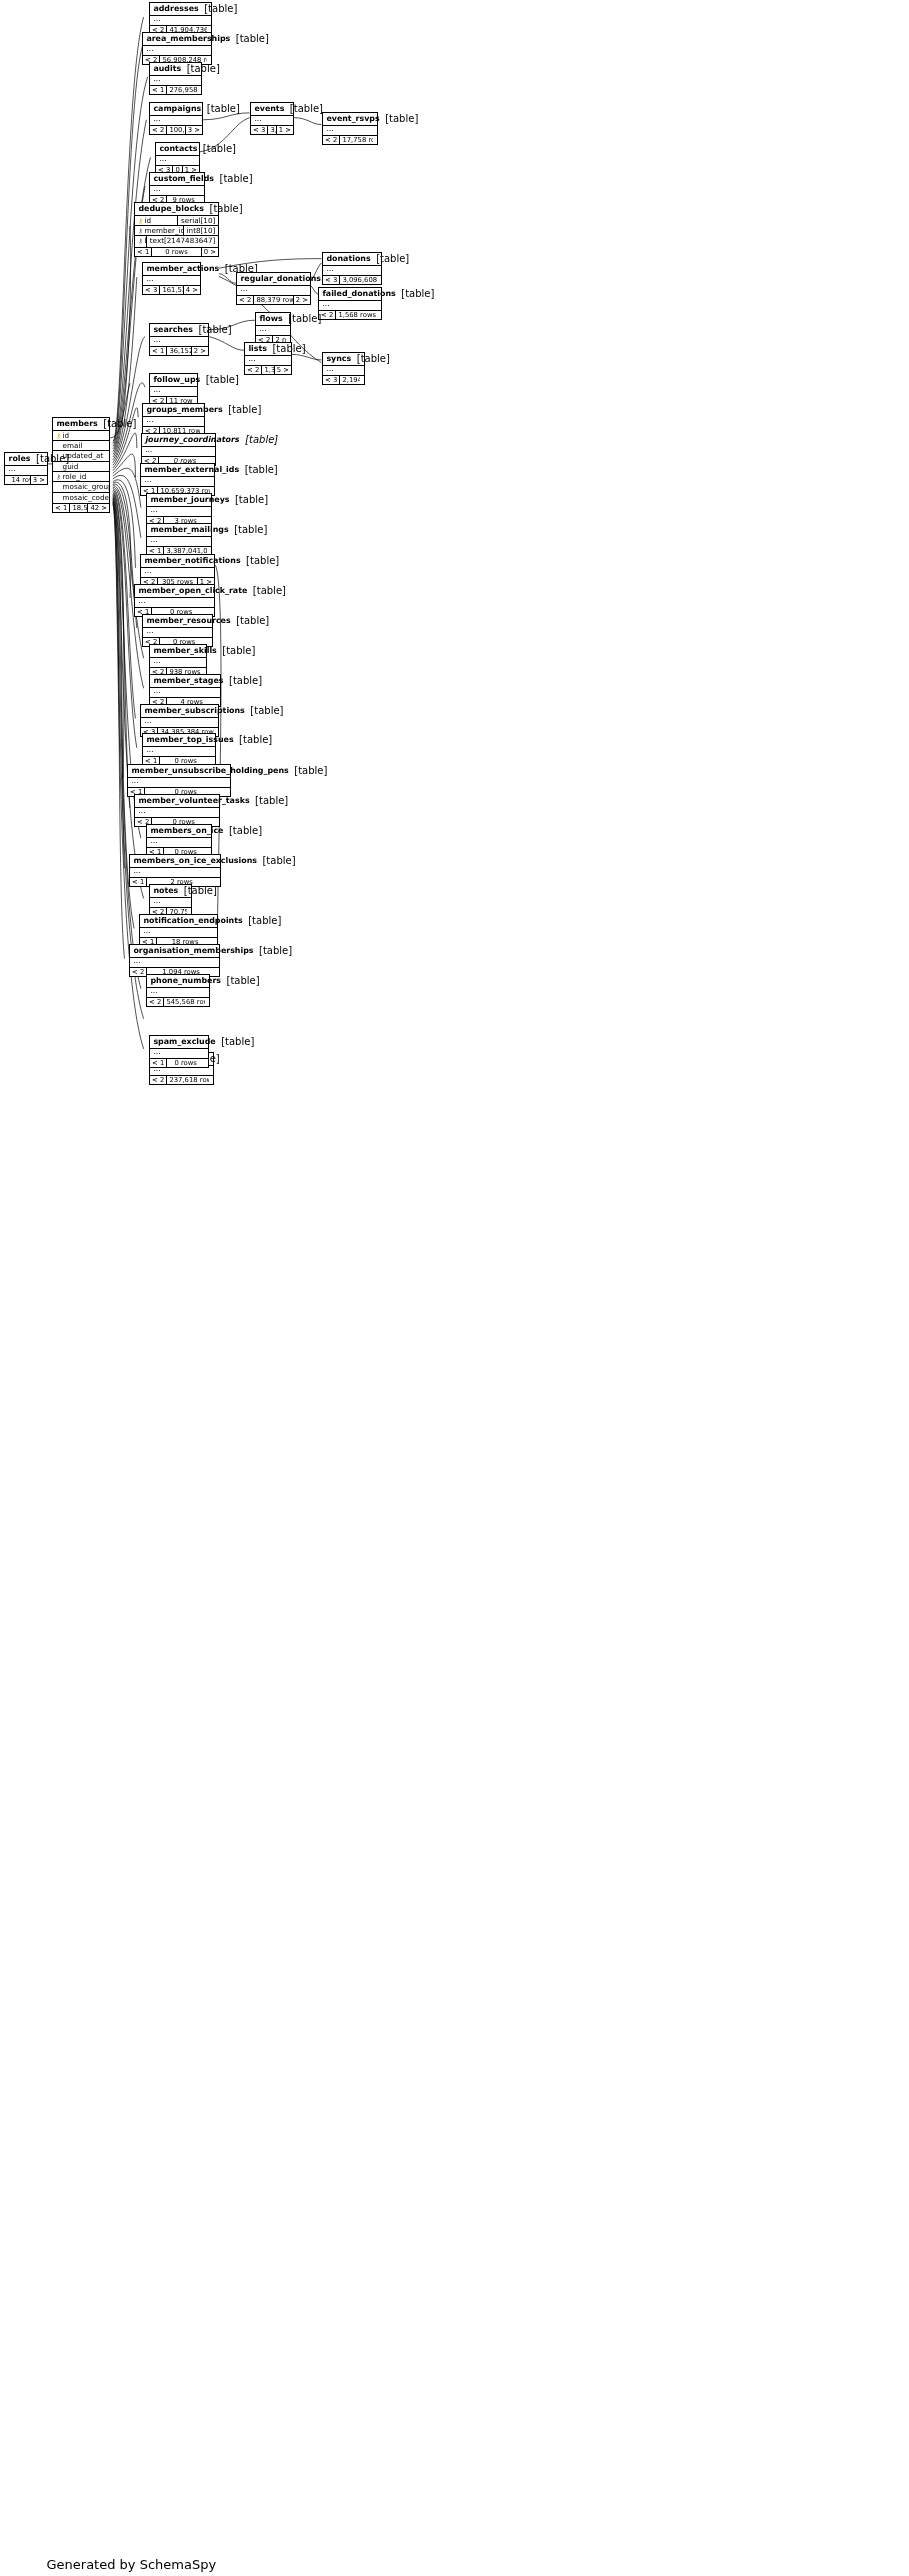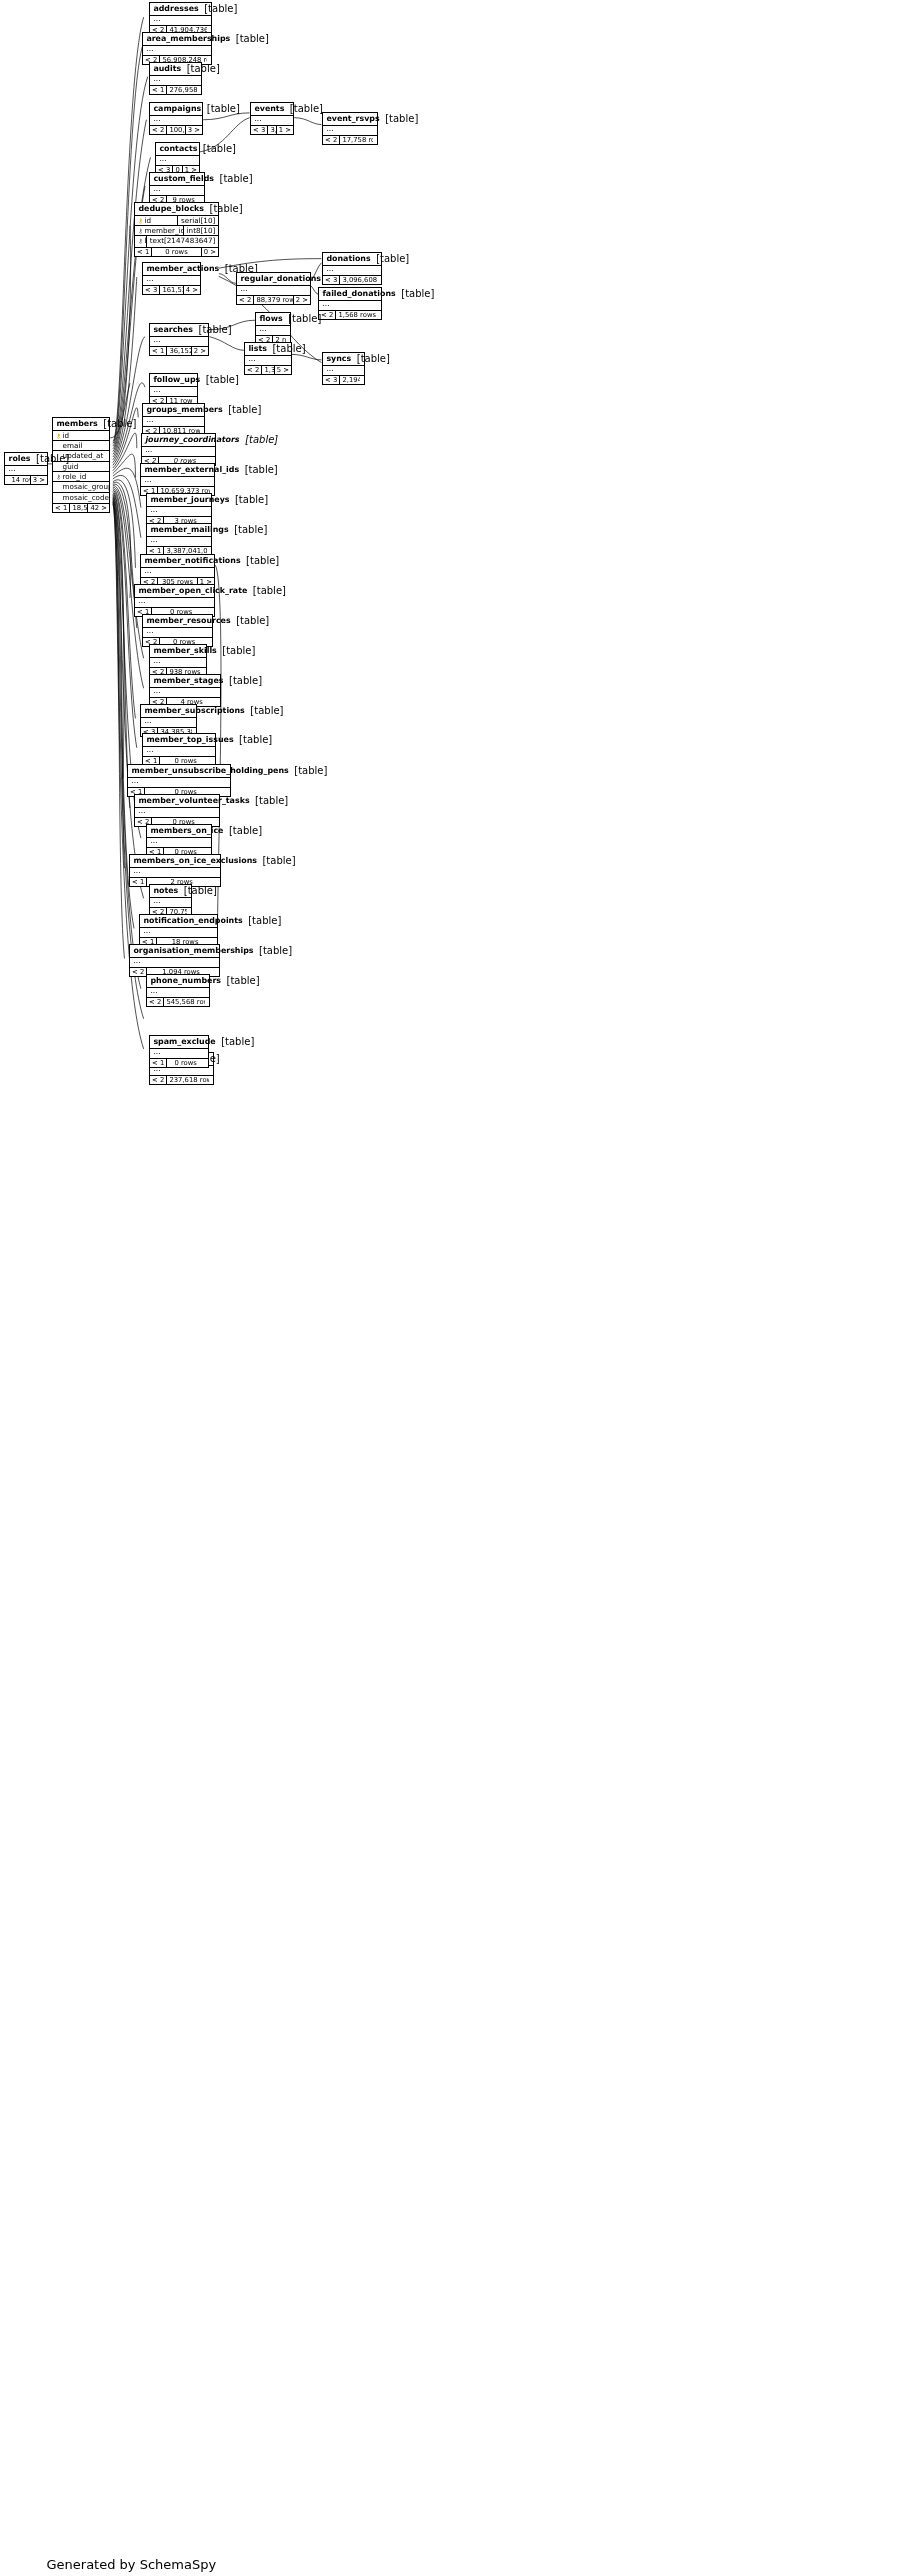--- a/index.html
+++ b/index.html
@@ -597,21 +597,21 @@
         </div>
         <div class="tn-body">
           <div class="tn-ellipsis">...</div>
         </div>
         <div class="tn-footer">
           <span class="f-left">&lt; 2</span>
           <span class="f-mid">4 rows</span>
           <span class="f-right empty"></span>
         </div>
       </div>
-      <div class="table-node" style="left: 140px; top: 704px; width: 57px;">
+      <div class="table-node" style="left: 140px; top: 704px; width: 79px;">
         <div class="tn-header">
           <span class="tn-name">member_subscriptions</span>
           <span class="tn-type">[table]</span>
         </div>
         <div class="tn-body">
           <div class="tn-ellipsis">...</div>
         </div>
         <div class="tn-footer">
           <span class="f-left">&lt; 3</span>
           <span class="f-mid">34,385,384 rows</span>

